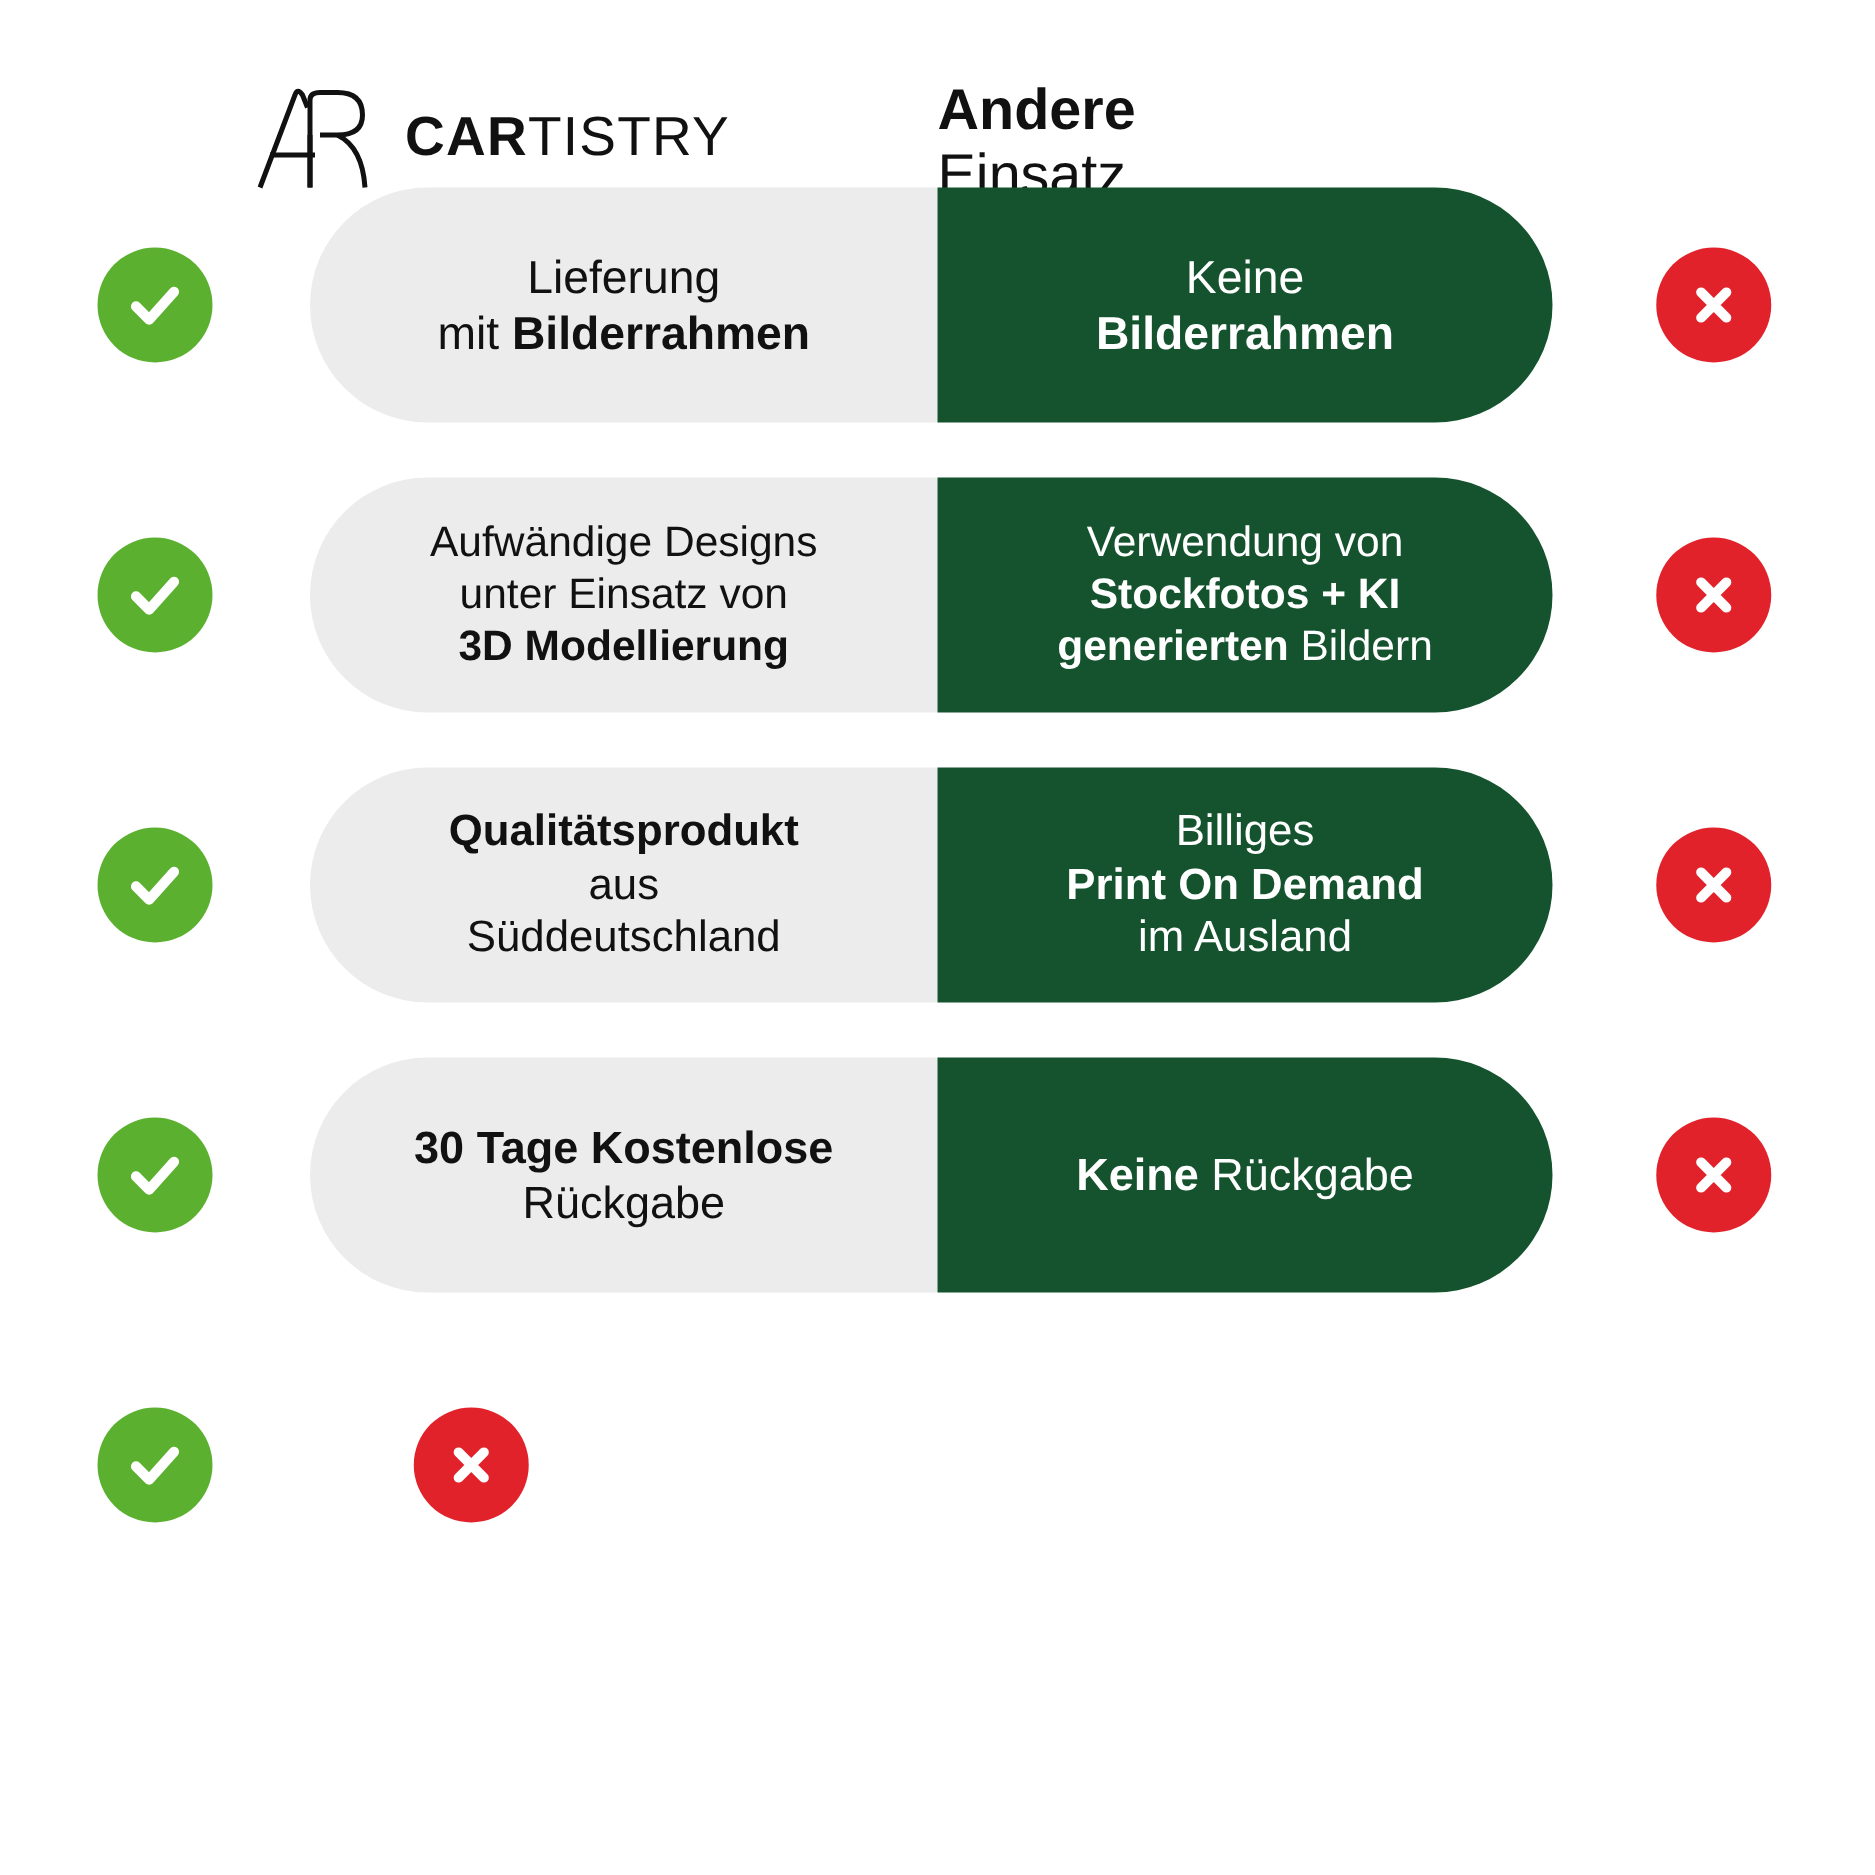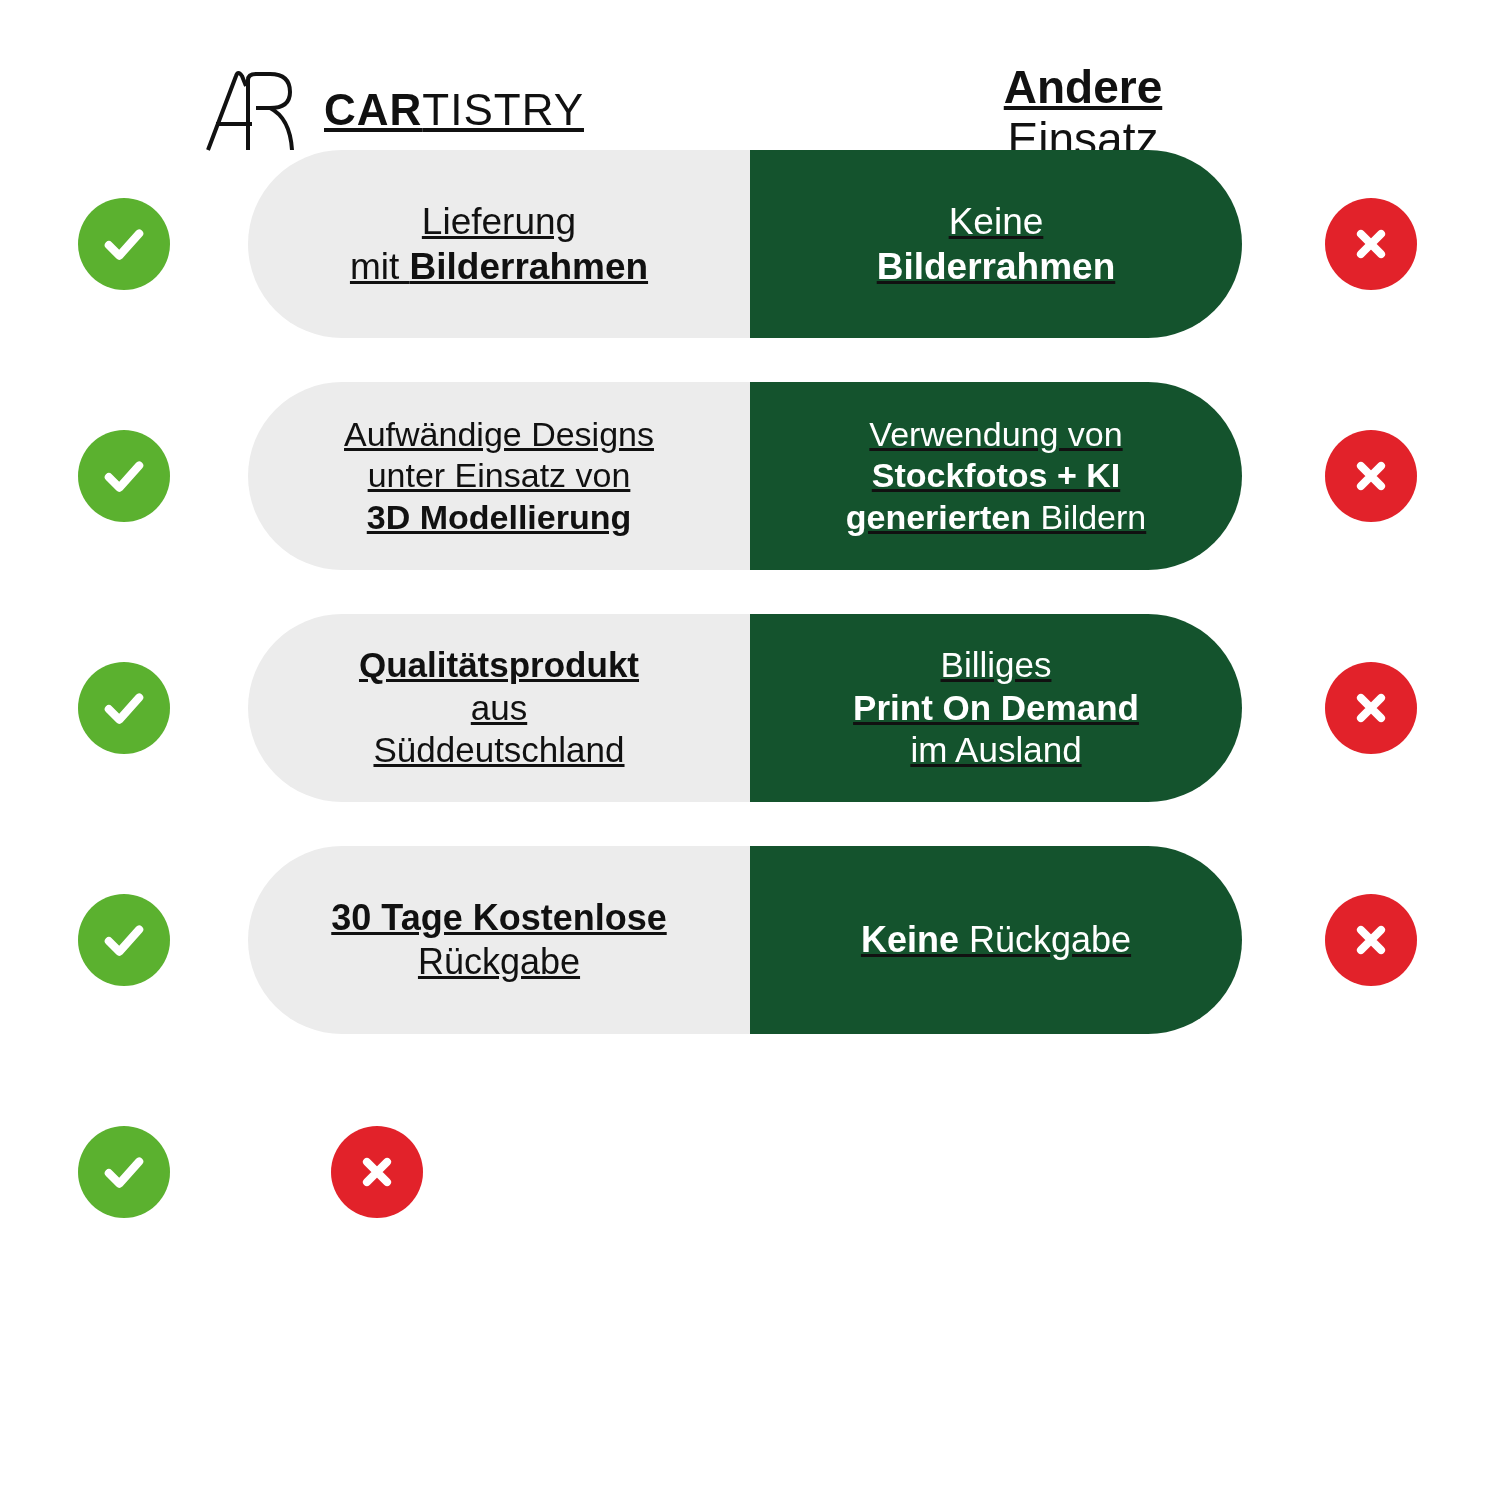--- a/index.html
+++ b/index.html
@@ -12,21 +12,20 @@
     height: 1500px;
     font-family: "Liberation Sans", sans-serif;
     color: #111111;
     overflow: hidden;
   }
   .page {
     position: relative;
     width: 1500px;
     height: 1256px;
     box-sizing: border-box;
-    text-decoration: underline;
   }
 
   
   .header {
     display: flex;
     align-items: flex-start;
     padding-top: 62px;
     height: 150px;
     box-sizing: border-box;
   }
@@ -50,21 +49,21 @@
     white-space: nowrap;
   }
   .brand-text .bold {
     font-weight: bold;
   }
   .brand-text .light {
     font-weight: normal;
   }
   .header-right {
     width: 750px;
-    text-align: center;
+    text-align: left;
     box-sizing: border-box;
     padding-right: 84px;
     line-height: 1.12;
   }
   .header-right .line1 {
     font-size: 46px;
     font-weight: bold;
     display: block;
   }
   .header-right .line2 {

